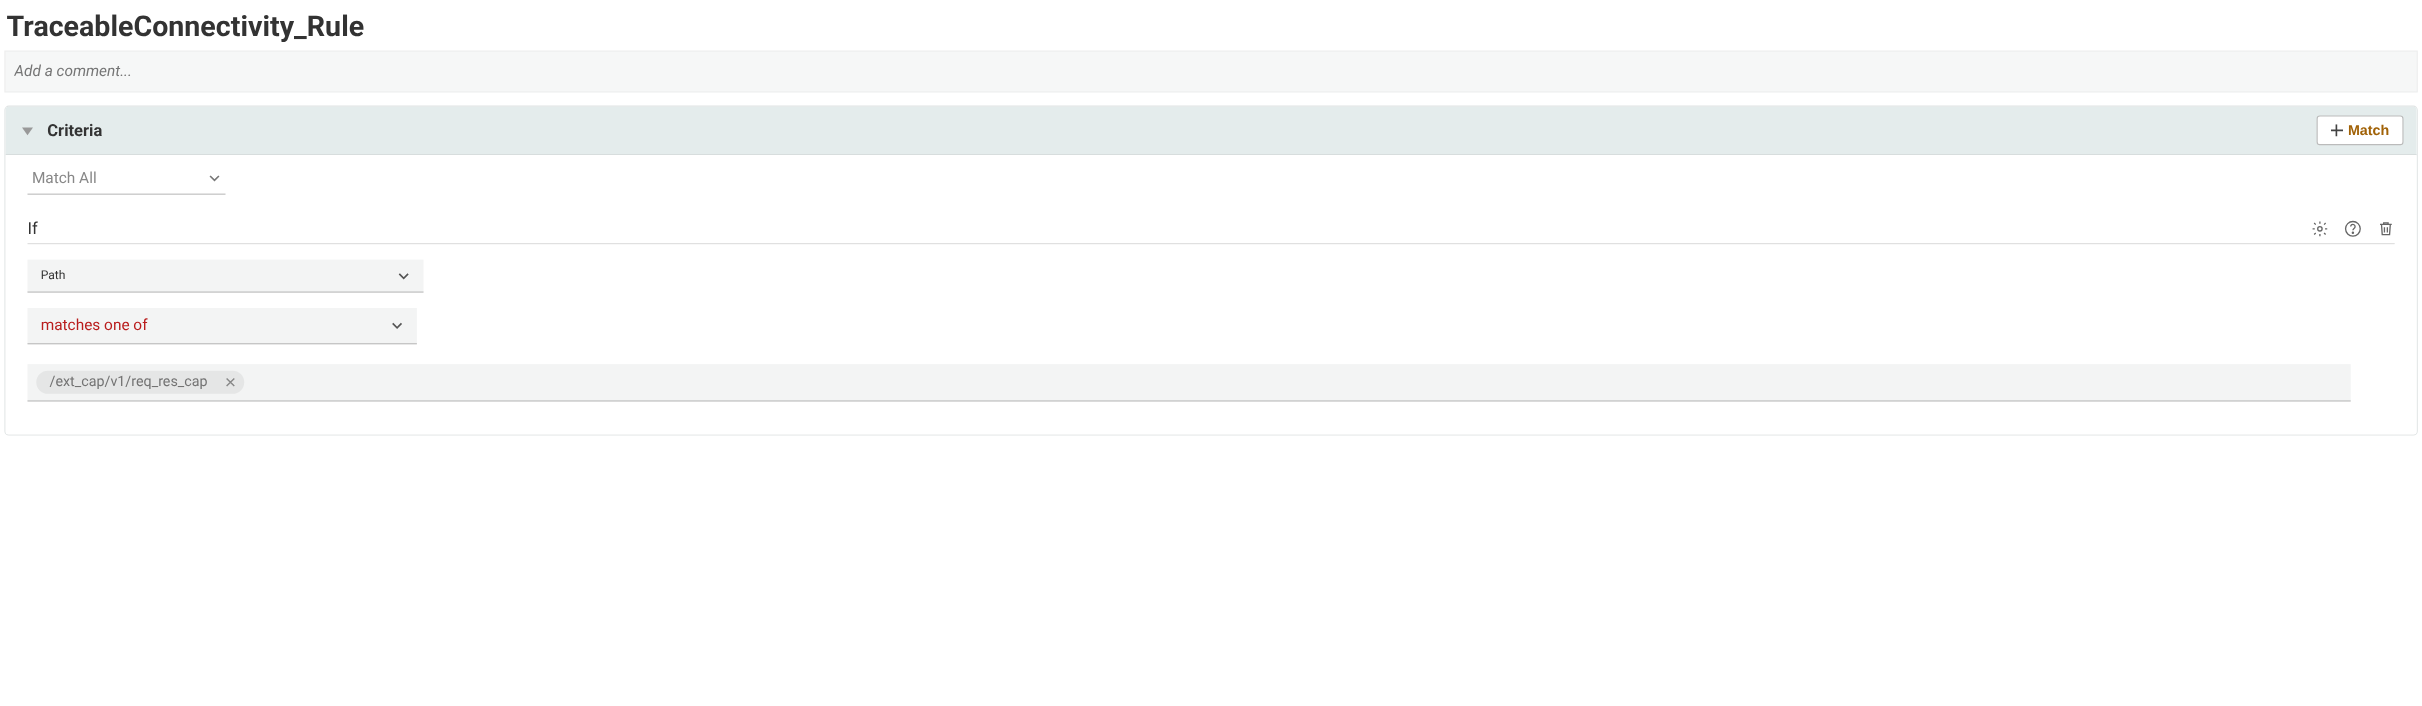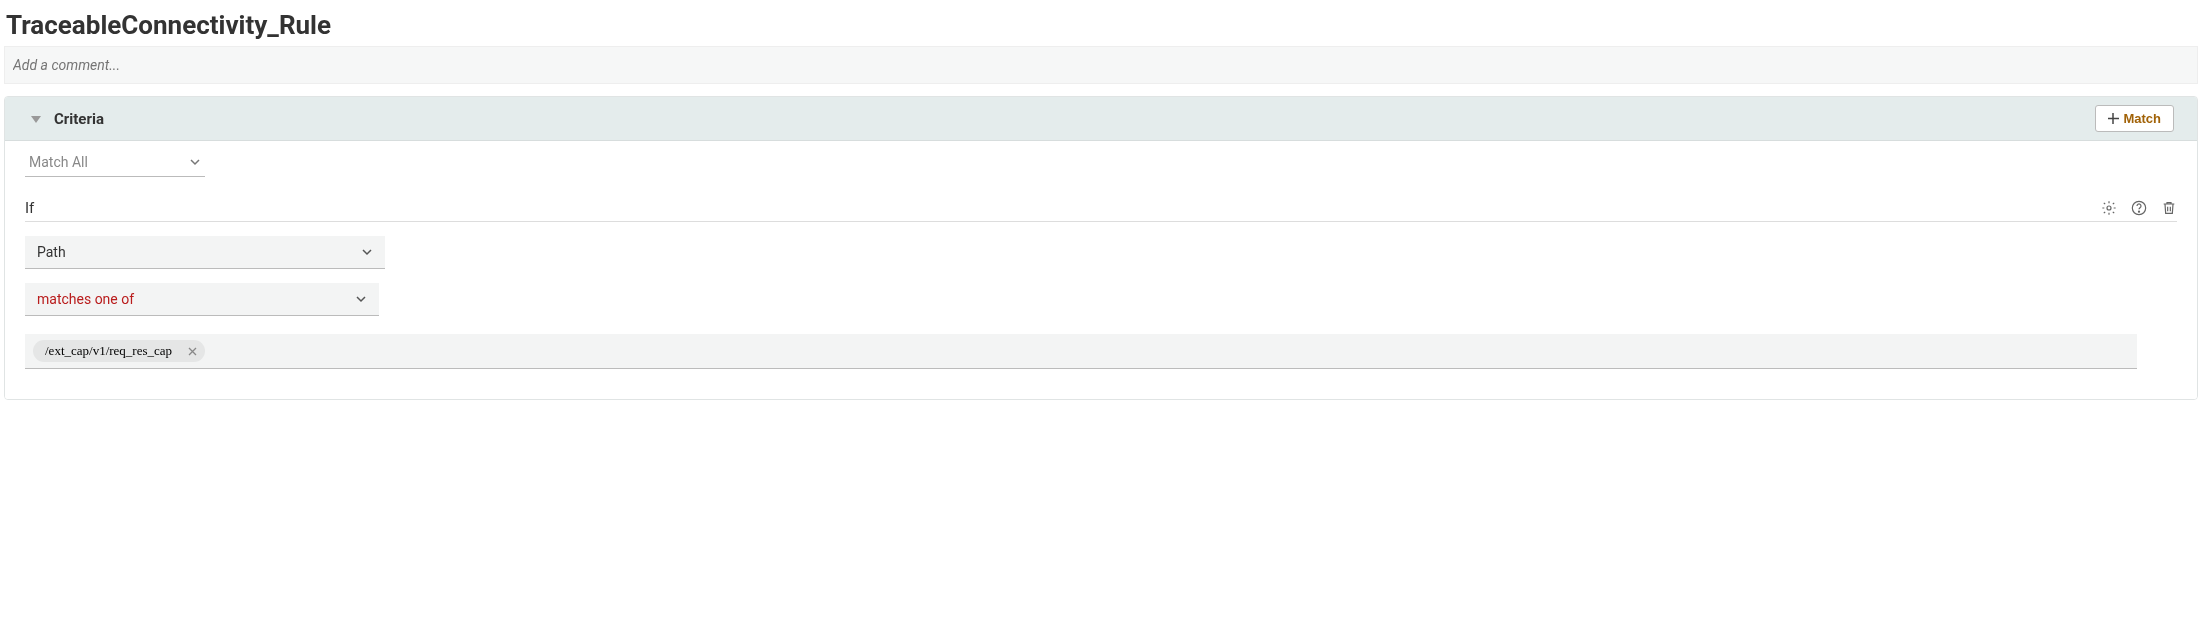--- a/index.html
+++ b/index.html
@@ -34,21 +34,21 @@
   }
   .criteria-panel {
     border: 1px solid #e0e4e4;
     border-radius: 4px;
     overflow: hidden;
   }
   .criteria-header {
     background: #e4ecec;
     display: flex;
     align-items: center;
-    padding: 8px 23px;
+    padding: 8px 12px;
     border-bottom: 1px solid #d7dddd;
   }
   .collapse-arrow {
     width: 16px;
     height: 16px;
     display: flex;
     align-items: center;
     justify-content: center;
     margin-right: 10px;
     color: #666;
@@ -113,21 +113,21 @@
     display: flex;
     align-items: center;
     justify-content: center;
   }
   .field-select {
     width: 360px;
     background: #f3f4f4;
     border: none;
     border-bottom: 1px solid #bbb;
     padding: 8px 12px;
-    font-size: 14px;
+    font-size: 11px;
     color: #333;
     display: flex;
     justify-content: space-between;
     align-items: center;
     cursor: pointer;
     margin-bottom: 14px;
   }
   .operator-select {
     width: 354px;
     background: #f3f4f4;
@@ -152,25 +152,24 @@
     display: flex;
     align-items: center;
     gap: 6px;
     width: calc(100% - 40px);
   }
   .chip {
     background: #e5e6e6;
     border-radius: 11px;
     padding: 3px 8px 3px 12px;
     font-size: 13px;
-    color: #000000;
+    color: #737373;
     display: flex;
     align-items: center;
     gap: 16px;
-    font-family: Liberation Serif, serif;
   }
   .chip-x {
     color: #888;
     cursor: pointer;
     font-size: 12px;
   }
   svg { display: block; }
 </style>
 </head>
 <body>

